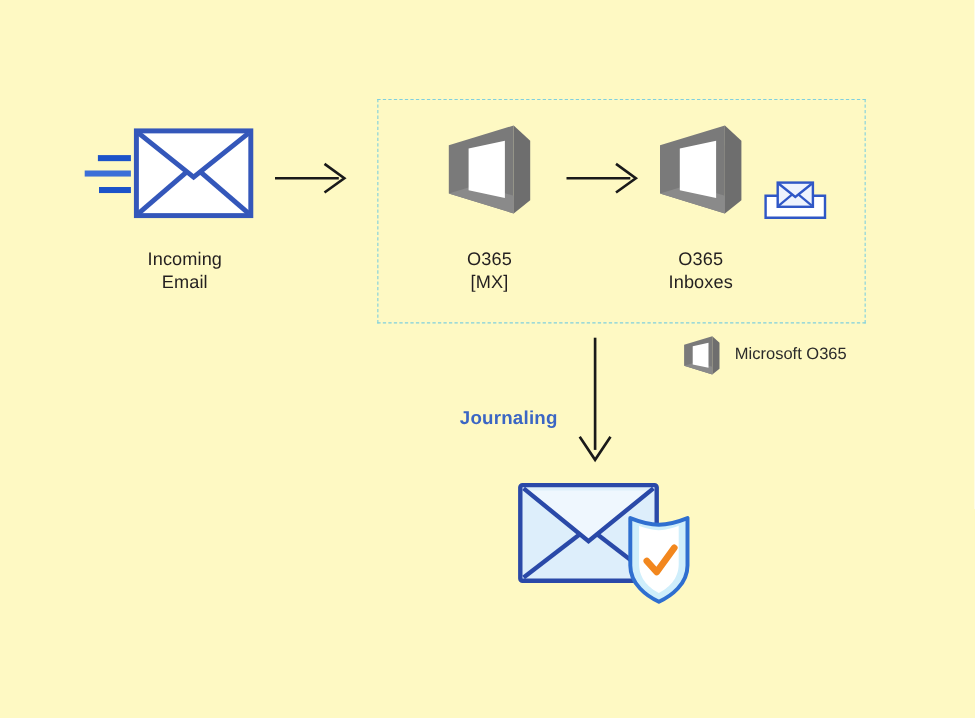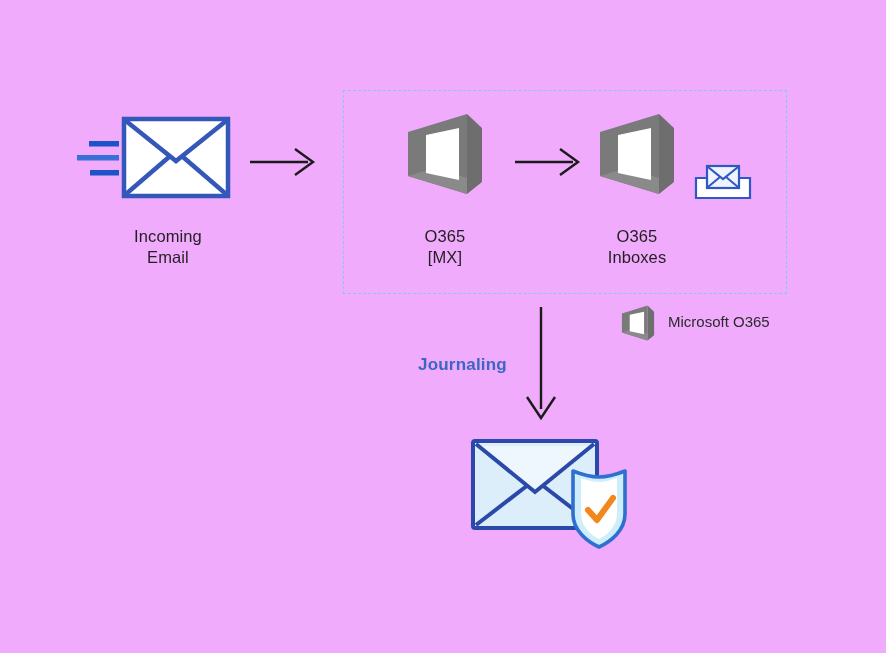--- a/index.html
+++ b/index.html
@@ -8,21 +8,21 @@
     background: #ffffff;
   }
   body {
     font-family: "Liberation Sans", sans-serif;
     color: #231f20;
   }
   #canvas {
     position: relative;
     width: 886px;
     height: 653px;
-    background: #f0abfc;
+    background: #fef9c3;
     overflow: hidden;
   }
   .abs { position: absolute; }
 
   
   .label {
     position: absolute;
     text-align: center;
     font-size: 16.5px;
     line-height: 21px;
@@ -140,21 +140,21 @@
     </svg>
   </div>
   <div class="legend-text" style="left:668px; top:313px;">Microsoft O365</div>
 
   <div class="abs" style="left:516px; top:305px;">
     <svg width="60" height="120" viewBox="0 0 60 120">
       <line x1="25" y1="2" x2="25" y2="104" stroke="#1a1a1a" stroke-width="2.4"></line>
       <path d="M 11 92 L 25 113 L 39 92" fill="none" stroke="#1a1a1a" stroke-width="2.4" stroke-linejoin="miter"></path>
     </svg>
   </div>
-  <div class="label-journaling" style="left:418px; top:355px;text-align:right;">Journaling</div>
+  <div class="label-journaling" style="left:418px; top:370px;text-align:right;">Journaling</div>
 
   <div class="abs" style="left:466px; top:432px;">
     <svg width="170" height="120" viewBox="0 0 170 120">
 
       <rect x="7" y="9" width="124" height="87" rx="2" fill="#ddeefb" stroke="#2a49a8" stroke-width="4"></rect>
 
       <path d="M 12 14 L 69 60 L 126 14 Z" fill="#eff7fe"></path>
 
       <path d="M 10 12 L 69 60 L 128 12" fill="none" stroke="#2a49a8" stroke-width="4" stroke-linejoin="miter"></path>
 

